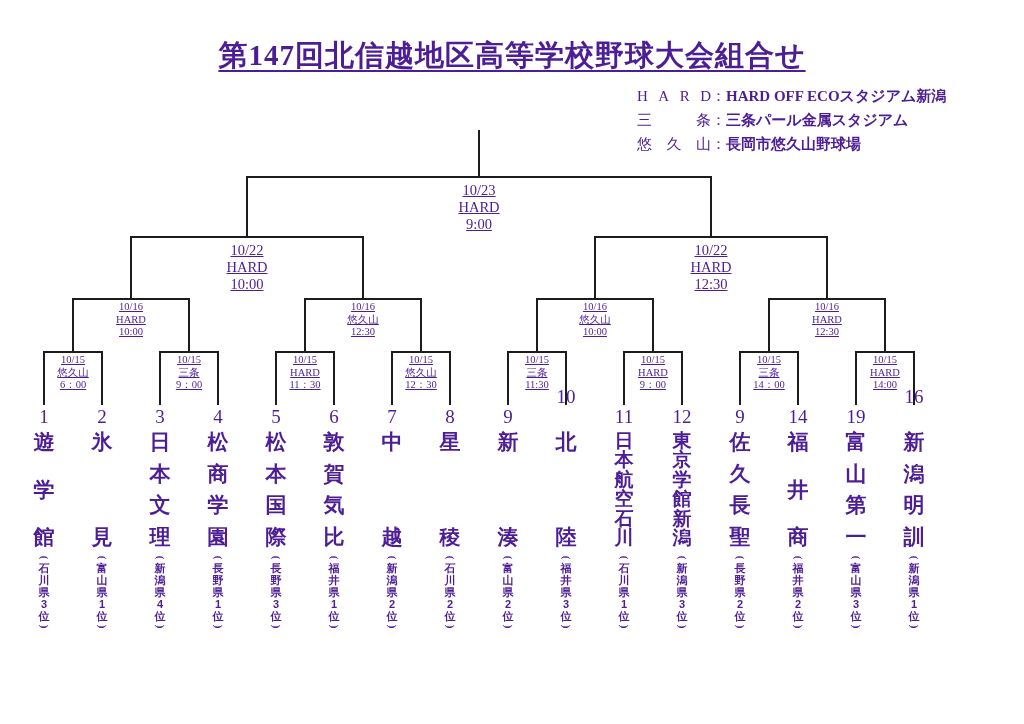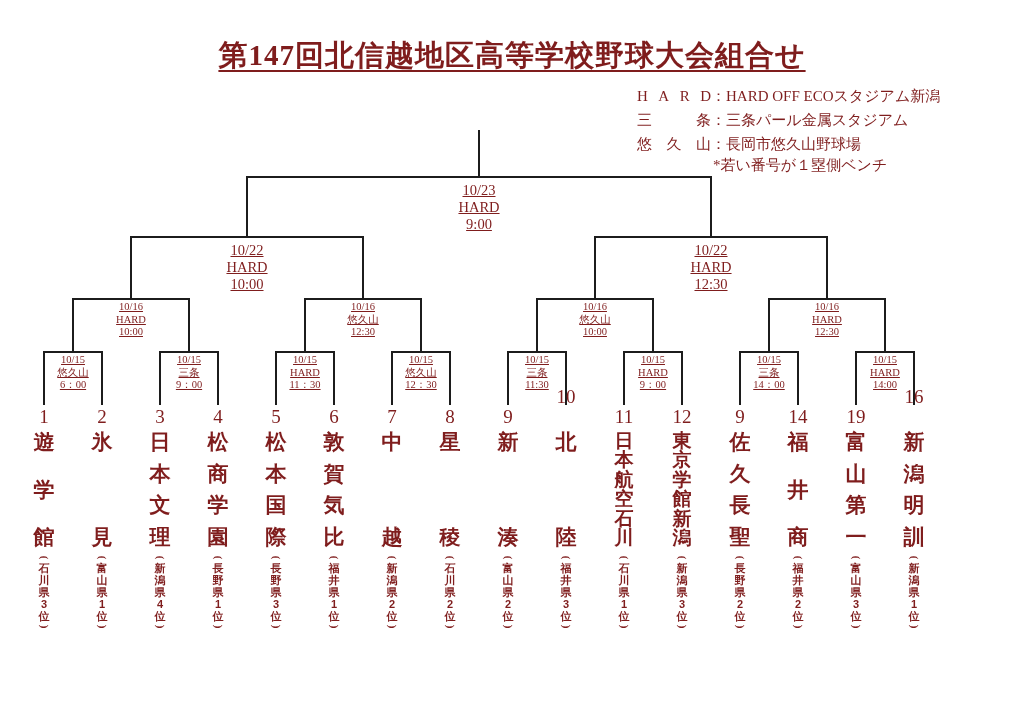--- a/index.html
+++ b/index.html
@@ -1,31 +1,31 @@
 <!DOCTYPE html>
 <html><head>
 <meta charset="utf-8">
 <style>
   html,body { margin:0; padding:0; background:#ffffff; }
   .page {
     position:relative; width:1024px; height:724px; overflow:hidden;
-    background:#ffffff; color:#7f1d1d;
+    background:#ffffff; color:#4c1d95;
     font-family:"Liberation Serif", serif;
   }
   .title {
     position:absolute; top:36px; left:0; width:100%;
     text-align:center; font-size:29px; font-weight:bold; letter-spacing:1px;
     text-decoration:underline; text-underline-offset:5px;
     white-space:nowrap;
   }
   .legend { position:absolute; left:637px; top:84px; font-size:15px; }
   .legend-row { display:flex; align-items:center; height:24px; white-space:nowrap; }
   .legend-label { display:inline-flex; justify-content:space-between; width:74px; }
   .legend-sep { display:inline-block; }
-  .legend-venue { display:inline-block; }
+  .legend-venue { display:inline-block;font-weight:bold; }
   .legend-note { height:22px; padding-left:76px; white-space:nowrap; }
 
   .bracket { position:absolute; left:0; top:0; width:1024px; height:724px; }
   .bline { position:absolute; background:#1c1c1c; }
   .minfo {
     position:absolute; transform:translateX(-50%);
     text-align:center; white-space:nowrap;text-decoration:underline;
   }
   .minfo.large { font-size:14.5px; line-height:17px; }
   .minfo.small { font-size:10.5px; line-height:12.5px; }
@@ -81,21 +81,20 @@
         <div class="legend-row">
           <span class="legend-label">
             <span>悠</span>
             <span>久</span>
             <span>山</span>
           </span>
           <span class="legend-sep">：</span>
           <span class="legend-venue">長岡市悠久山野球場</span>
         </div>
       </div>
-    <div class="legend-note">*若い番号が１塁側ベンチ</div>
   </div>
 
   <div class="bracket" id="bracket">
       <div class="bline" style="left: 43px; top: 351px; width: 2px; height: 54px;"></div>
       <div class="seed" style="left: 44px; top: 406px;">1</div>
       <div class="vname" style="left: 44px; top: 431px; height: 116px;">
         <span>遊</span>
         <span>学</span>
         <span>館</span>
       </div>

